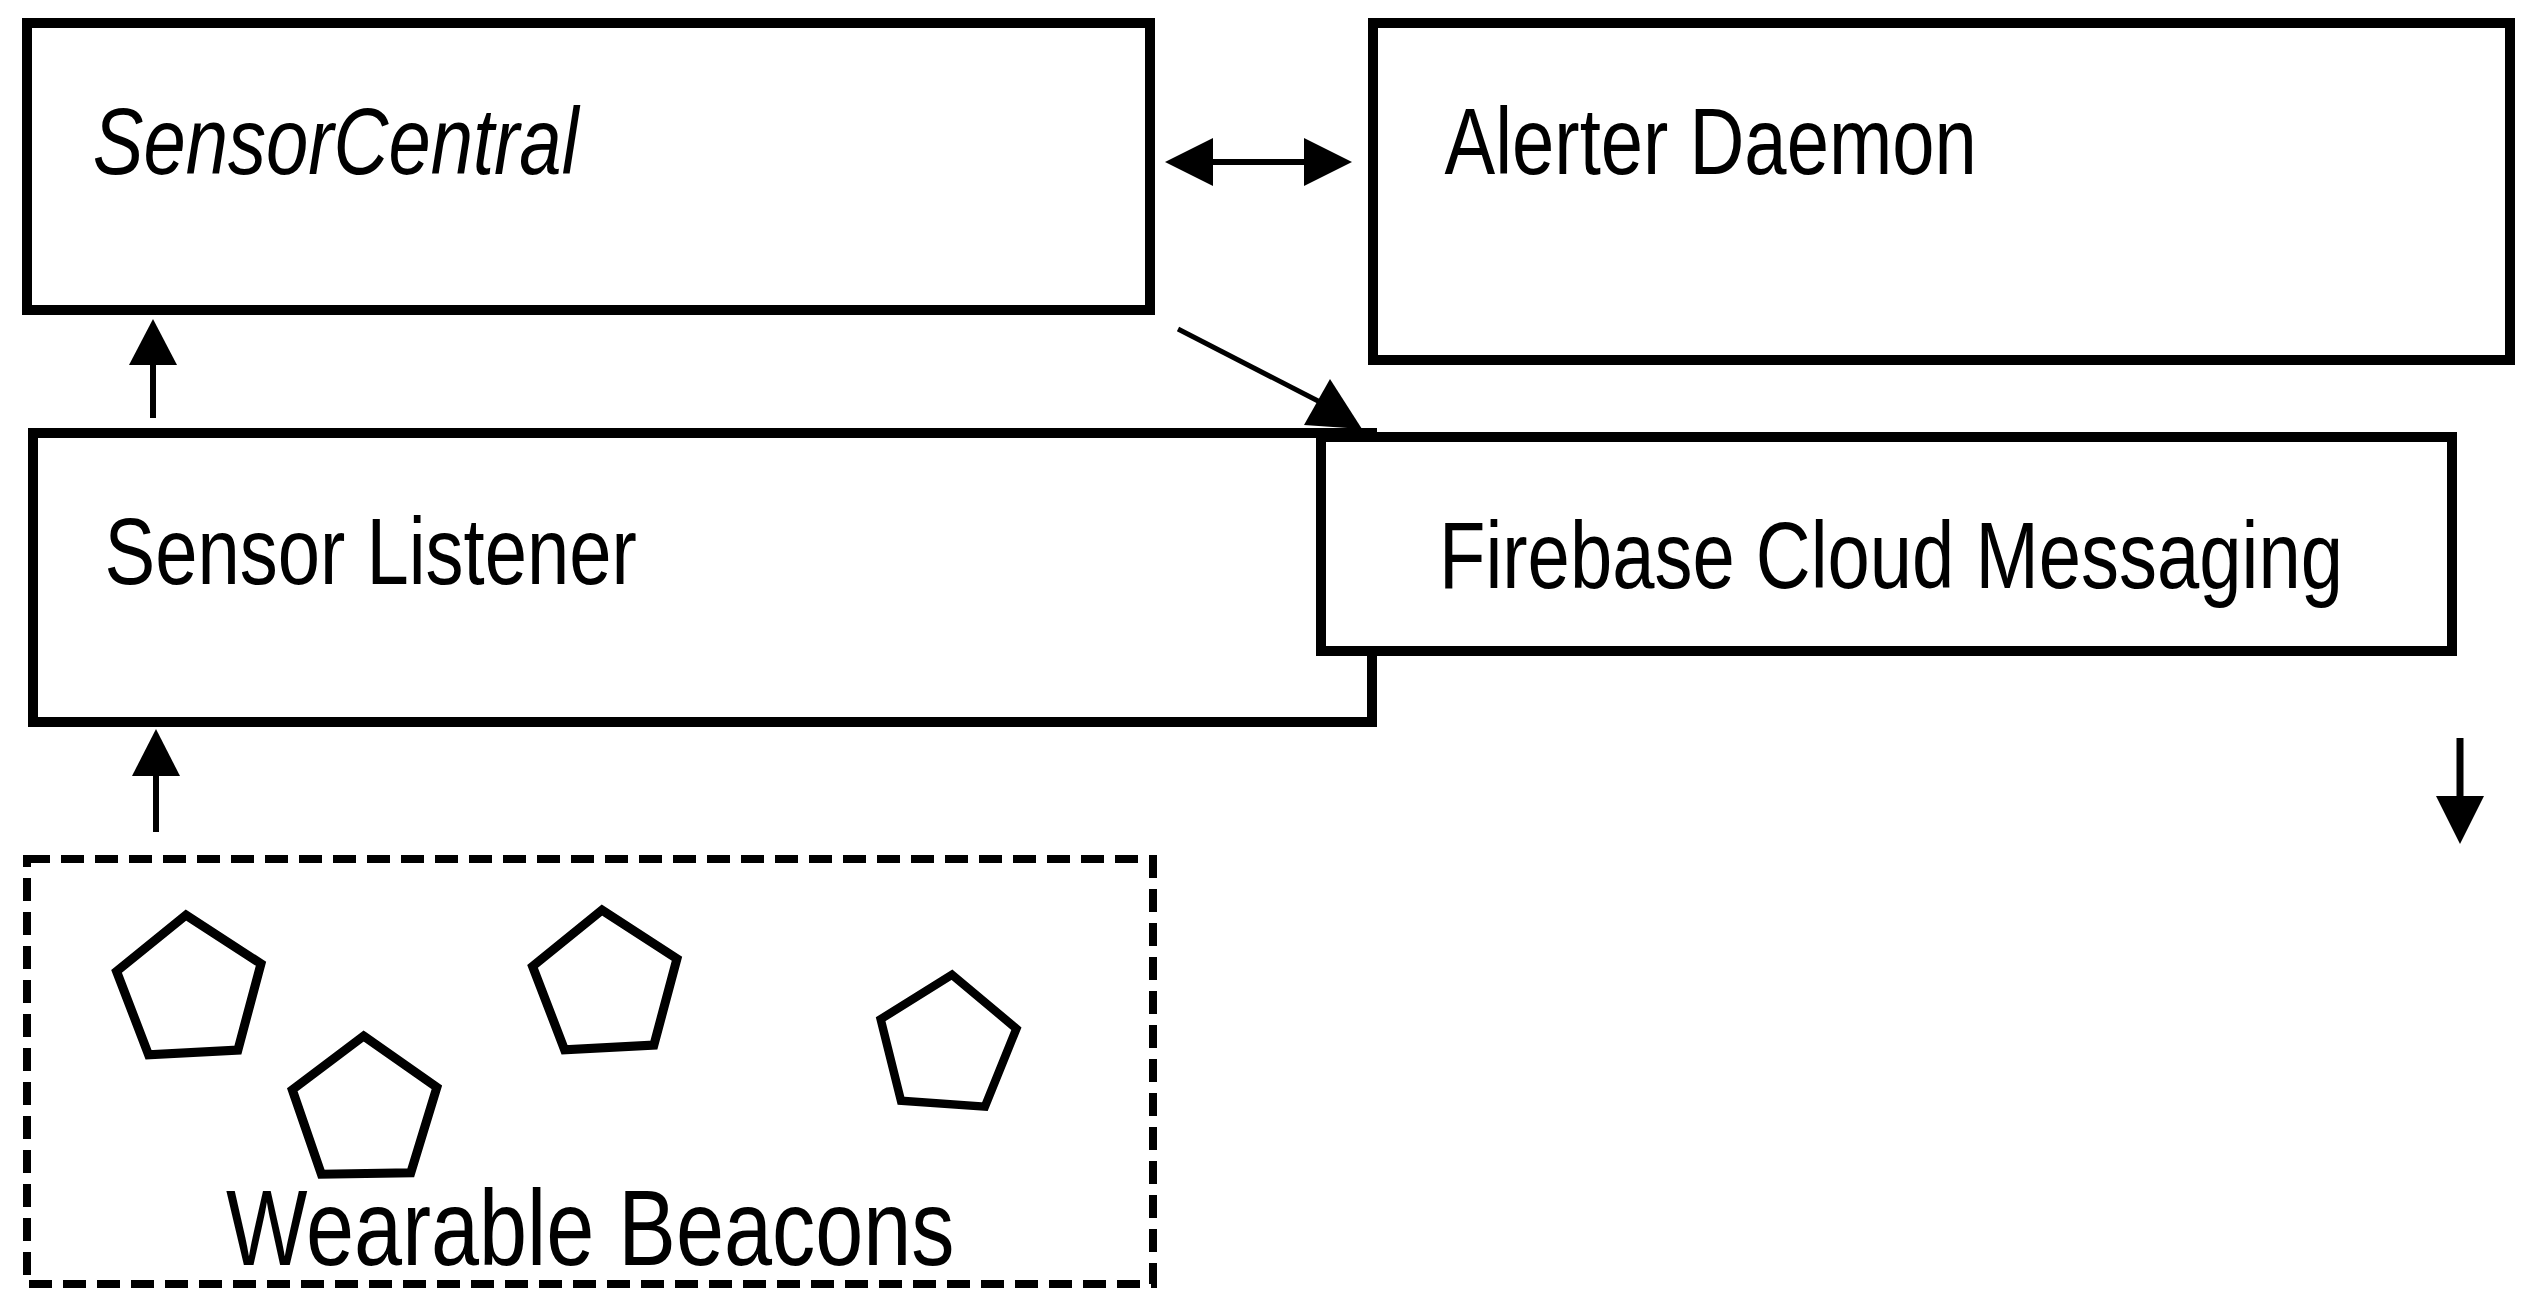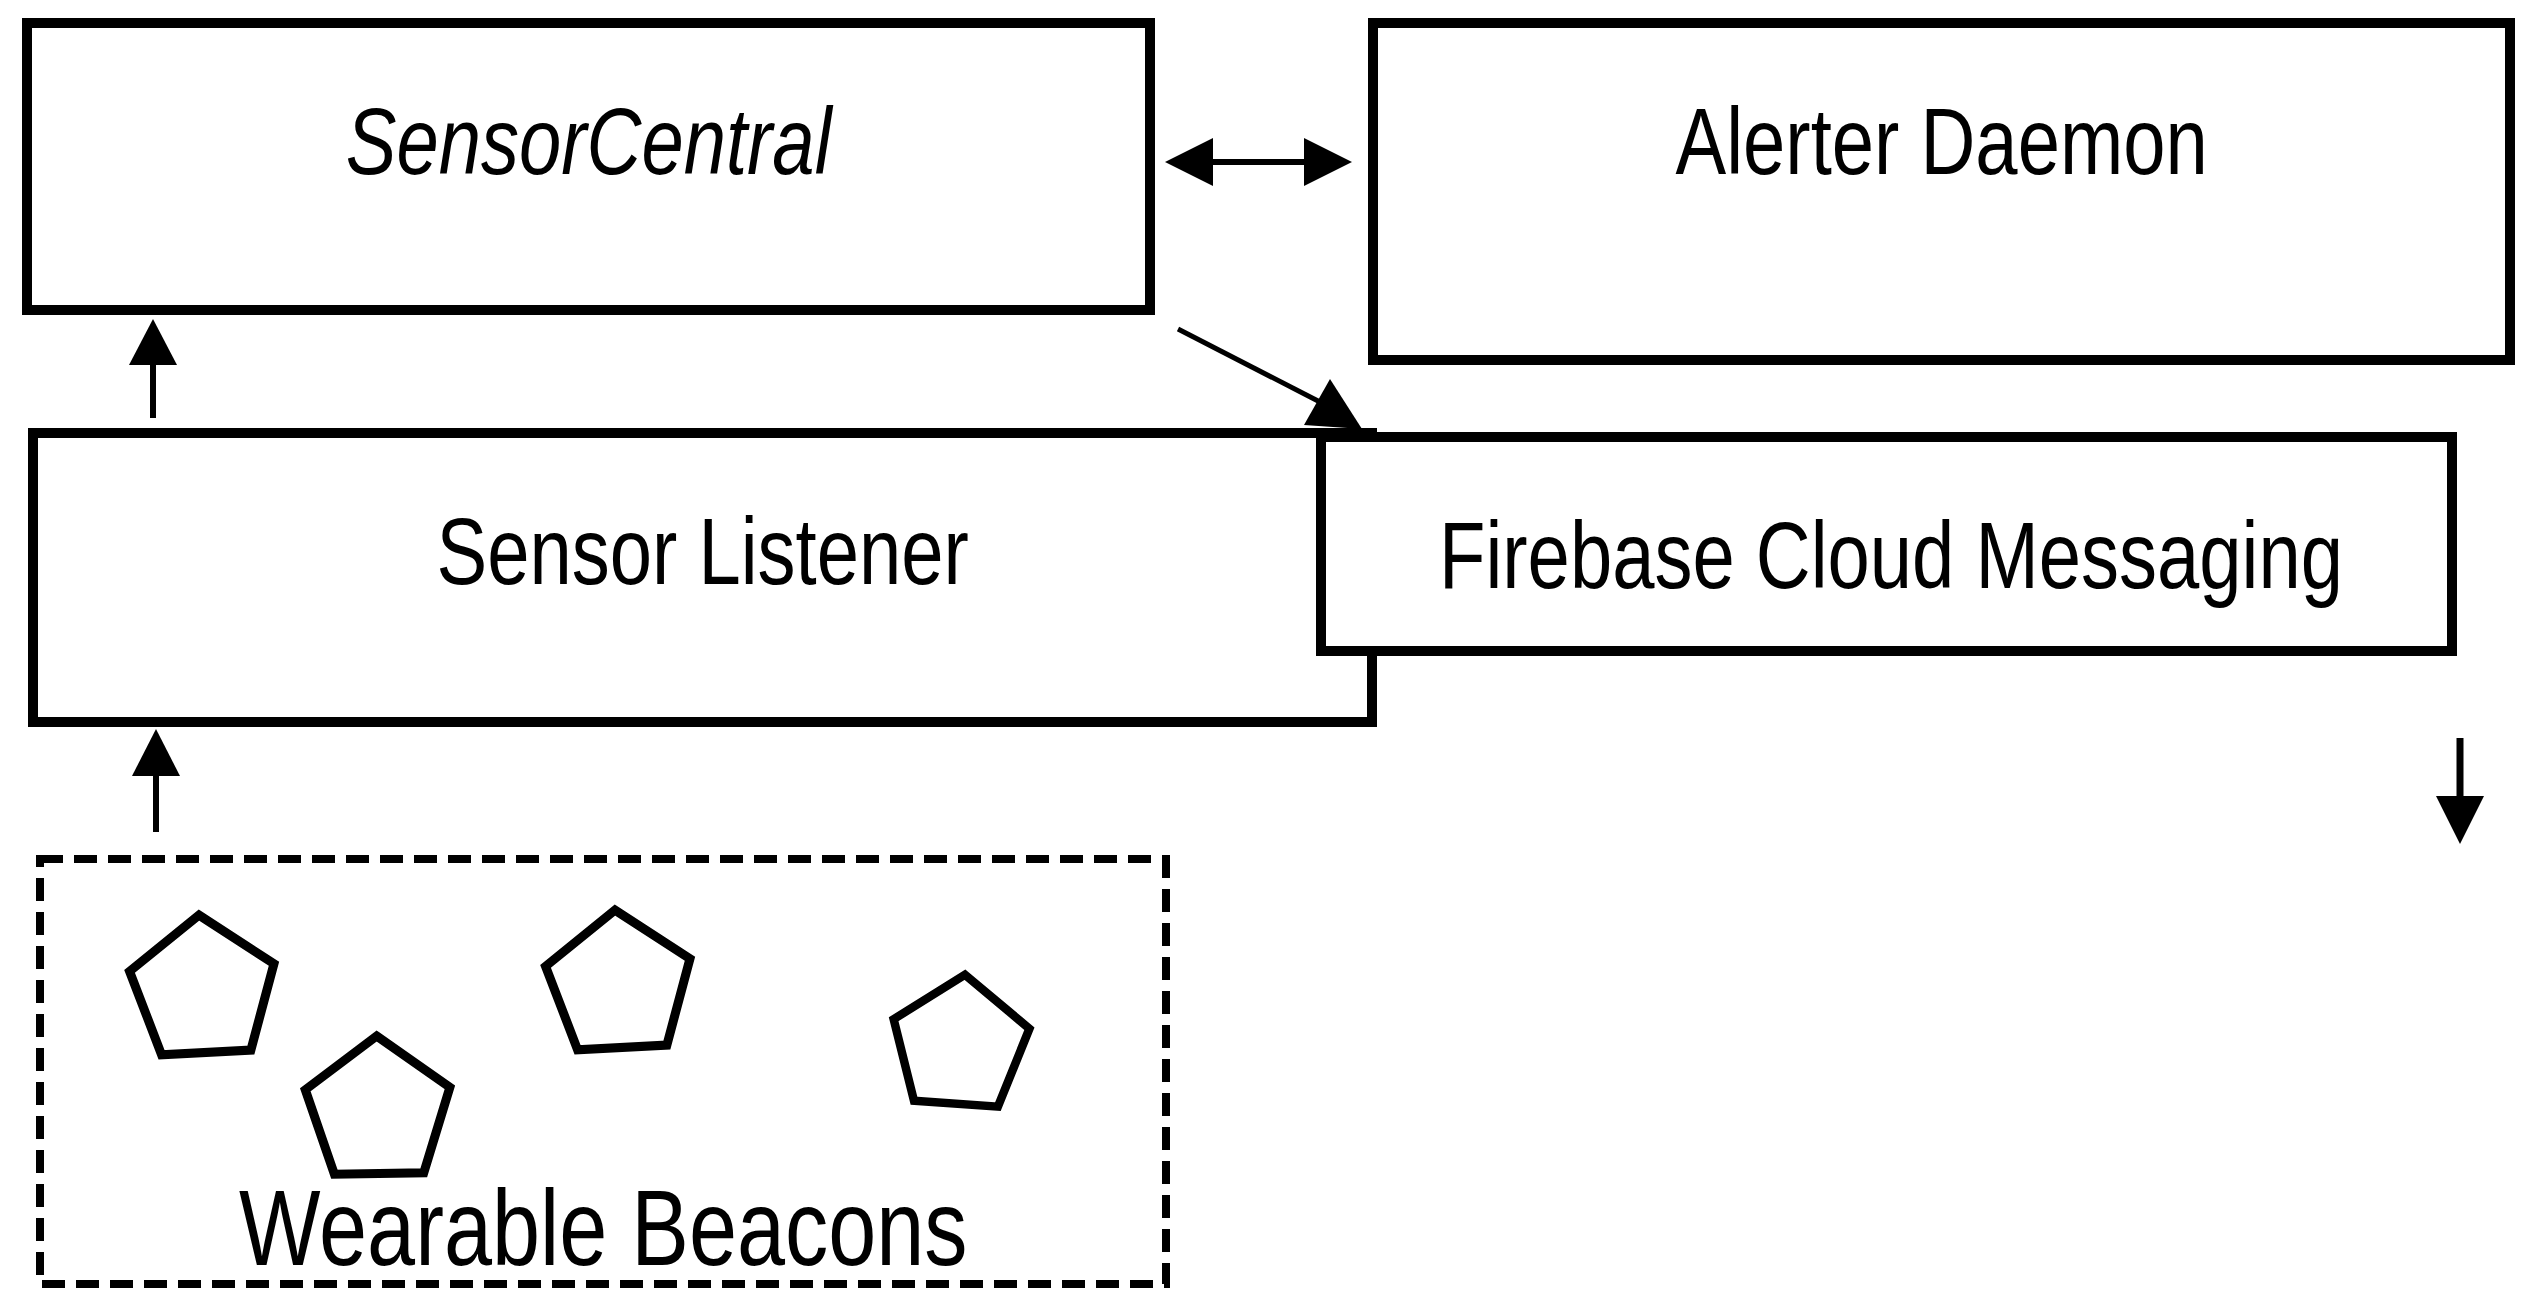--- a/index.html
+++ b/index.html
@@ -21,21 +21,21 @@
     box-sizing: border-box;
     background: #ffffff;
   }
   .box.solid {
     border: 10px solid #000000;
   }
   .box-label {
     position: absolute;
     left: 0;
     right: 0;
-    text-align: center;
+    text-align: left;
     font-size: 95px;
     line-height: 95px;
     white-space: nowrap;
     color: #000000;
   }
   .box-label .scaled {
     display: inline-block;
     transform: scaleX(0.80);
     transform-origin: 50% 50%;
   }
@@ -108,21 +108,21 @@
       <span class="scaled">Sensor Listener</span>
     </div>
   </div>
 
   <div class="box solid" style="left:1316px; top:432px; width:1141px; height:224px;">
     <div class="box-label">
       <span class="scaled">Firebase Cloud Messaging</span>
     </div>
   </div>
 
-  <div class="box" style="left:36px; top:855px; width:1134px; height:433px;">
+  <div class="box" style="left:23px; top:855px; width:1134px; height:433px;">
     <svg class="dash-border" viewBox="0 0 1134 433" preserveAspectRatio="none">
       <rect x="4" y="4" width="1126" height="425" fill="none" stroke="#000000" stroke-width="8" stroke-dasharray="23 11"></rect>
     </svg>
 
     <svg class="pentagon" style="left:82px; top:51px; width:170px; height:170px; transform:rotate(-3deg);" viewBox="-85 -85 170 170">
       <polygon points="0,-76 72.3,-23.5 44.7,61.5 -44.7,61.5 -72.3,-23.5" fill="#ffffff" stroke="#000000" stroke-width="9"></polygon>
     </svg>
     <svg class="pentagon" style="left:257px; top:172px; width:170px; height:170px; transform:rotate(-1deg);" viewBox="-85 -85 170 170">
       <polygon points="0,-76 72.3,-23.5 44.7,61.5 -44.7,61.5 -72.3,-23.5" fill="#ffffff" stroke="#000000" stroke-width="9"></polygon>
     </svg>

